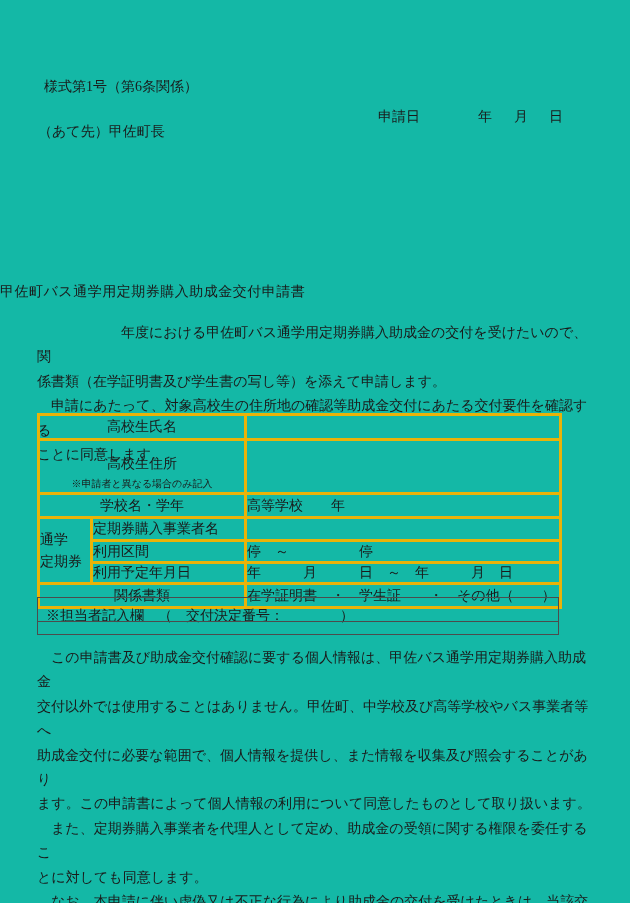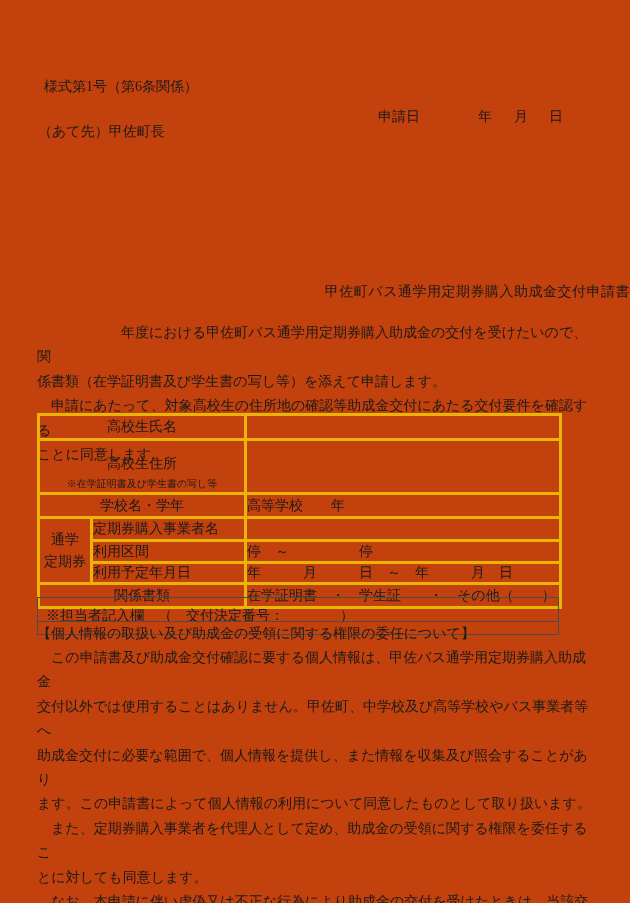--- a/index.html
+++ b/index.html
@@ -1,29 +1,29 @@
 <!DOCTYPE html>
 <html><head>
 <meta charset="utf-8">
 <style>
   html,body{margin:0;padding:0;background:#fbfbfb;}
   .page{
-    position:relative;width:630px;height:903px;background:#c2410c;
+    position:relative;width:630px;height:903px;background:#14b8a6;
     font-family:"Liberation Serif","DejaVu Serif",serif;
     color:#1a1a1a;font-size:14px;overflow:hidden;
   }
   .abs{position:absolute;}
   .form-number{left:44px;top:78px;}
   .date-line{left:378px;top:108px;text-align:right;}
   .date-line .y{margin-left:58px;}
   .date-line .m{margin-left:22px;}
   .date-line .d{margin-left:21px;}
   .addressee{left:38px;top:123px;}
   .applicant{left:273px;top:148px;line-height:24px;}
-  .doc-title{left:0;top:283px;width:630px;text-align:right;letter-spacing:0.5px;}
+  .doc-title{left:0;top:283px;width:630px;text-align:left;letter-spacing:0.5px;}
   .intro{left:37px;top:321px;width:560px;line-height:24.4px;white-space:pre-line;}
   table.app-table{
     position:absolute;left:37px;top:413px;width:522px;
     border-collapse:collapse;table-layout:fixed;
   }
   table.app-table td{
     border:3px solid #eab308;padding:0;font-size:14px;
     vertical-align:middle;overflow:hidden;
   }
   .col1{width:53px;}
@@ -31,21 +31,21 @@
   .col3{width:315px;}
   tr.r1{height:25px;}
   tr.r2{height:45px;}
   tr.r3{height:24px;}
   tr.r4{height:23px;}
   tr.r5{height:22px;font-family:Liberation Serif, serif;}
   tr.r6{height:21px;}
   tr.r7{height:24px;}
   td.c-label{text-align:center;}
   td.l-label{text-align:left;padding-left:10px;margin-left:16px;}
-  td.vgroup{text-align:center;vertical-align:top;padding-top:4px;line-height:22px;white-space:pre-line;}
+  td.vgroup{text-align:left;vertical-align:top;padding-top:4px;line-height:22px;white-space:pre-line;}
   td.val{text-align:left;}
   .addr-note{font-size:10px;line-height:16px;text-align:center;margin-top:1px;}
   .addr-main{line-height:22px;margin-top:12px;}
   td.v-school{padding-left:85px;}
   td.v-section{padding-left:79px;}
   td.v-period{padding-left:46px;}
   td.v-docs{padding-left:6px;}
   .staff-box{
     left:37px;top:597px;width:522px;height:38px;box-sizing:border-box;
     border:1px solid #4c4c4c;display:flex;align-items:center;padding-left:8px;
@@ -82,21 +82,21 @@
         <col class="col3">
       </colgroup>
     <tbody>
         <tr class="r1">
       <td colspan="2" class="c-label">高校生氏名</td>
       <td class="val"></td>
     </tr>
     <tr class="r2">
       <td colspan="2" class="c-label">
         <div class="addr-main">高校生住所</div>
-        <div class="addr-note">※在学証明書及び学生書の写し等</div>
+        <div class="addr-note">※申請者と異なる場合のみ記入</div>
       </td>
       <td class="val"></td>
     </tr>
     <tr class="r3">
       <td colspan="2" class="c-label">学校名・学年</td>
       <td class="val v-school">高等学校　　年</td>
     </tr>
     <tr class="r4">
       <td rowspan="3" class="vgroup">通学
 定期券</td>
@@ -116,21 +116,20 @@
       <td class="val v-docs">在学証明書　・　学生証　　・　その他（　　）</td>
     </tr>
   </tbody>
     </table>
 
   <div class="abs staff-box">
     <span>※担当者記入欄　（　交付決定番号：　　　　）</span>
   </div>
   <div class="abs bottom-line"></div>
 
-  <div class="abs privacy-heading">【個人情報の取扱い及び助成金の受領に関する権限の委任について】</div>
   <div class="abs privacy-body">　この申請書及び助成金交付確認に要する個人情報は、甲佐バス通学用定期券購入助成金
 交付以外では使用することはありません。甲佐町、中学校及び高等学校やバス事業者等へ
 助成金交付に必要な範囲で、個人情報を提供し、また情報を収集及び照会することがあり
 ます。この申請書によって個人情報の利用について同意したものとして取り扱います。
 　また、定期券購入事業者を代理人として定め、助成金の受領に関する権限を委任するこ
 とに対しても同意します。
 　なお、本申請に伴い虚偽又は不正な行為により助成金の交付を受けたときは、当該交付
 決定者の助成金の交付決定を取り消し、助成金の全部または一部を返還することに併せて
 同意します。</div>
 

